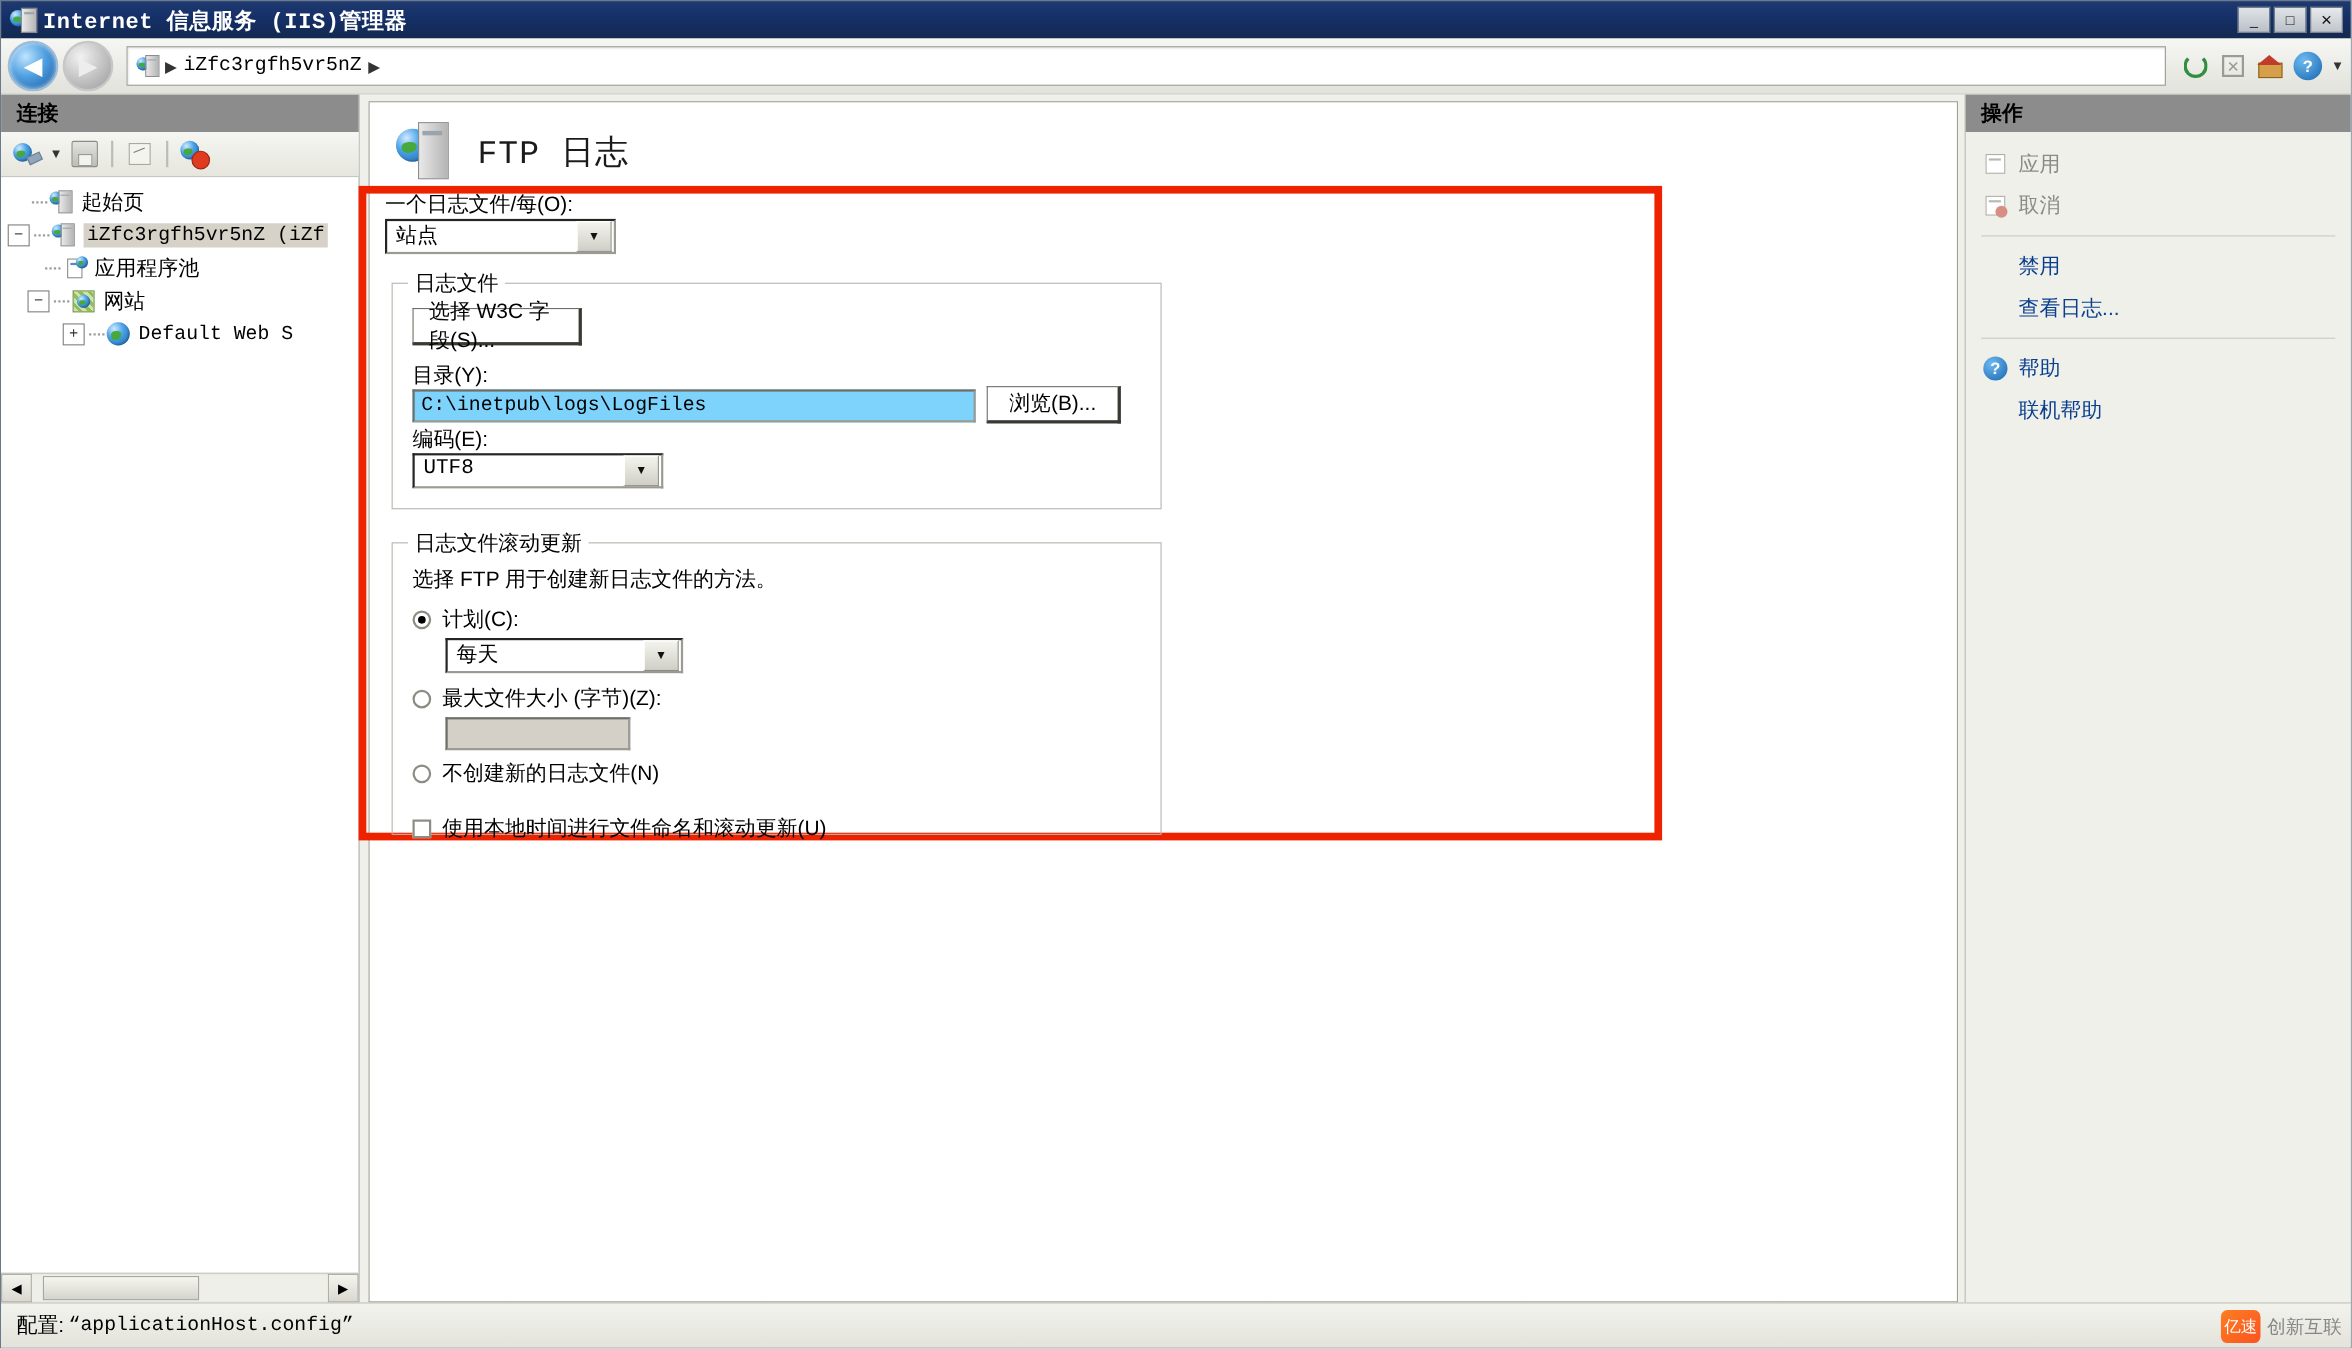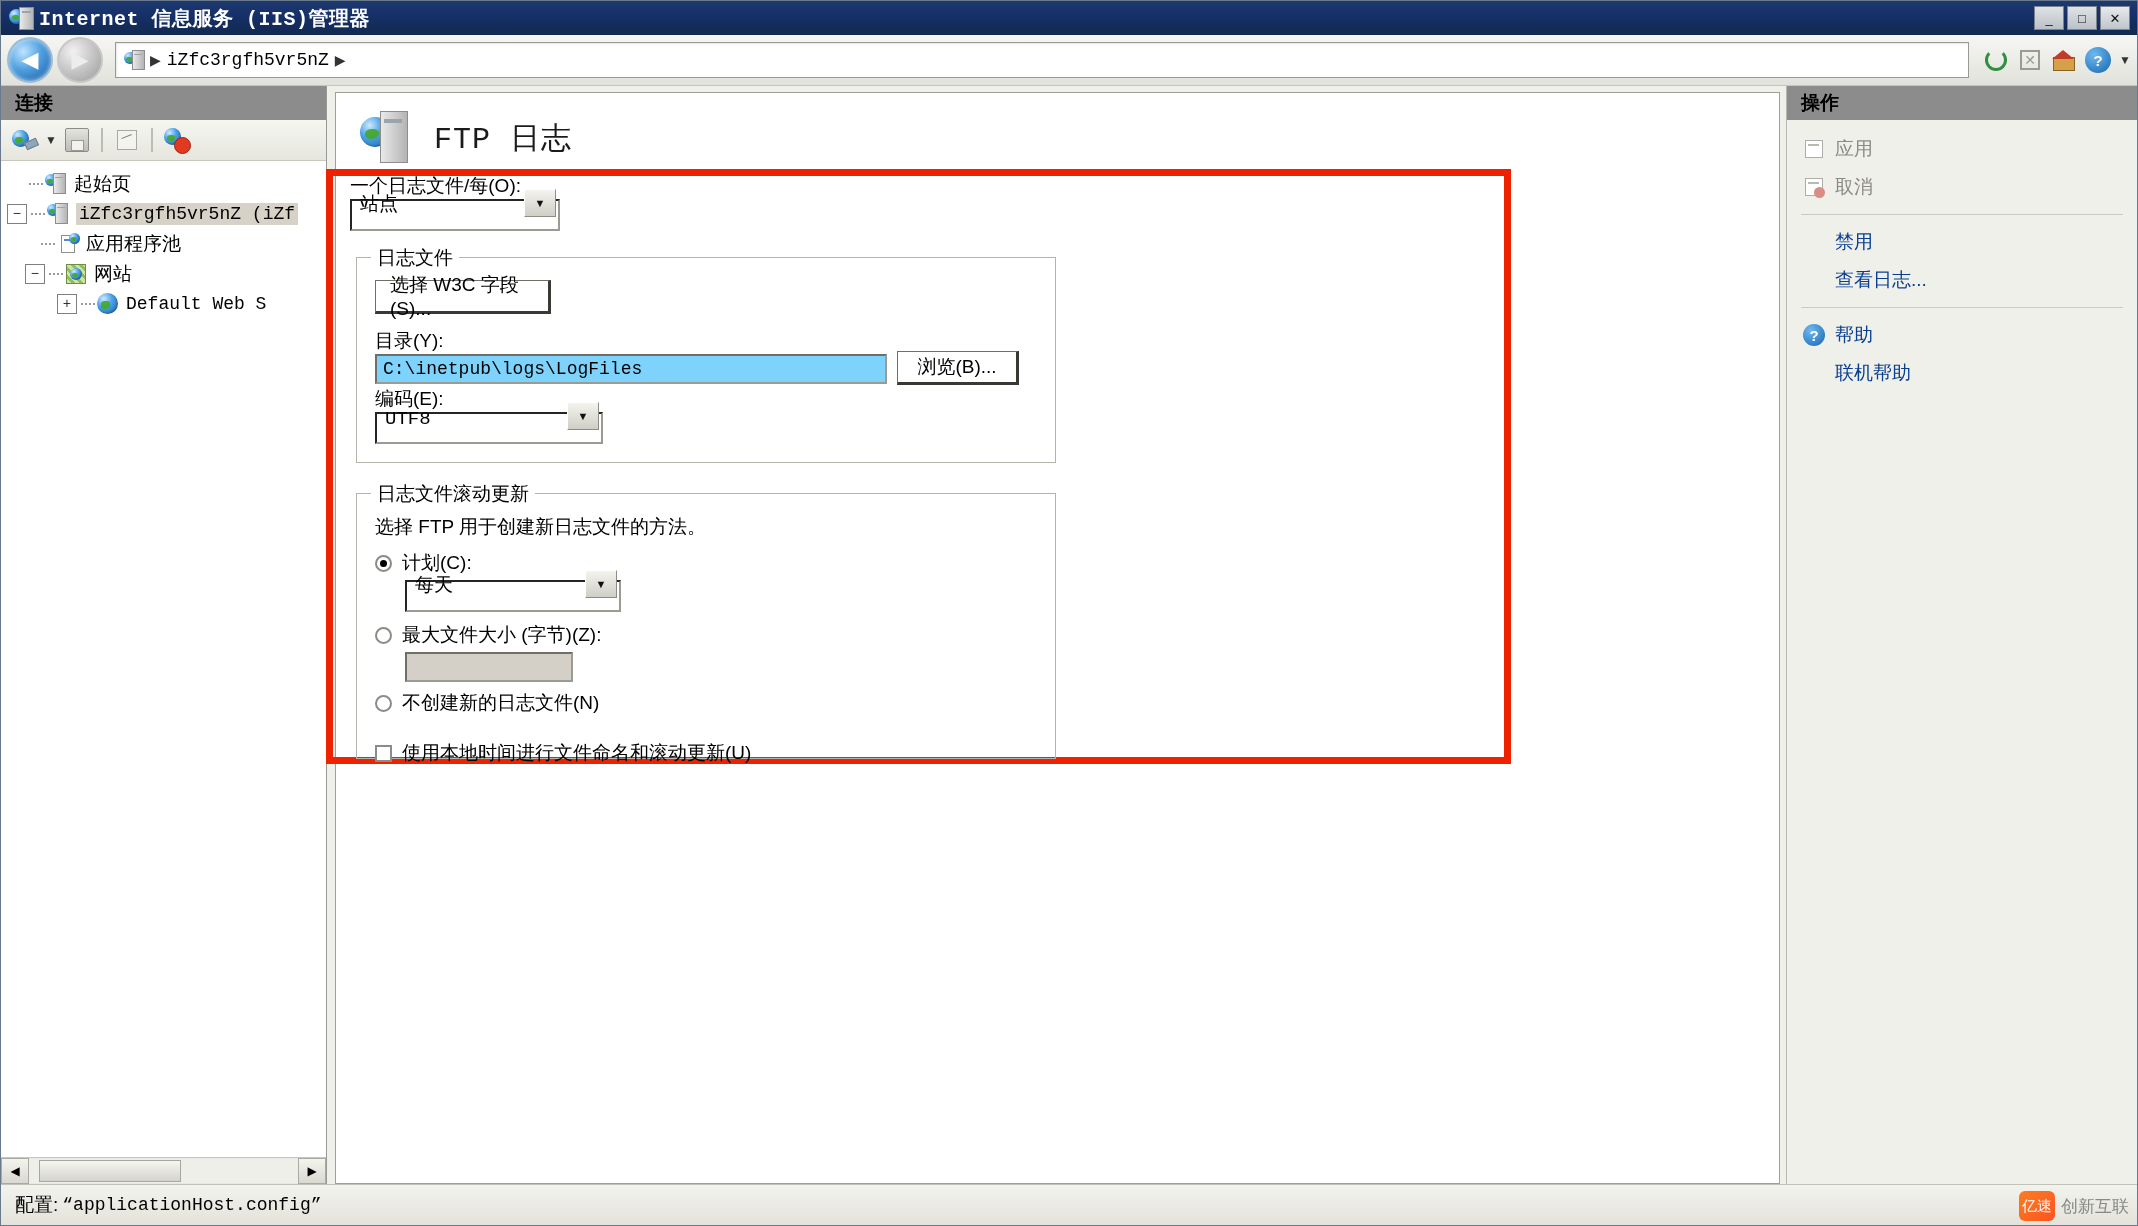--- a/index.html
+++ b/index.html
@@ -108,22 +108,22 @@
   .form{position:relative;flex:1 1 auto;padding:0 0 0 24px;min-height:0;}
 
   .redbox{position:absolute;left:-10px;top:-6px;width:1185px;height:595px;
     border:7px solid #ef2200;box-sizing:border-box;pointer-events:none;}
 
   .lbl{font-size:19px;white-space:nowrap;}
   .lbl-mono{font-family:"Liberation Mono","DejaVu Sans Mono",monospace;font-size:18px;}
 
   .combo{height:32px;background:#fff;border:2px inset #9b9b93;
     border-top-color:#7a7a72;border-left-color:#7a7a72;
-    display:inline-flex;align-items:flex-end;justify-content:space-between;
-    padding:0 0 12px 8px;box-sizing:border-box;}
+    display:inline-flex;align-items:flex-start;justify-content:space-between;
+    padding:0 0 0 8px;box-sizing:border-box;}
   .combo .val{font-size:19px;}
   .combo .arrowbtn{width:30px;height:26px;margin-right:2px;
     background:linear-gradient(to bottom,#f4f4ee,#cfcfc7);border:1px solid #8d8d85;
     border-top-color:#fff;border-left-color:#fff;
     display:flex;align-items:center;justify-content:center;font-size:11px;color:#111;}
 
   .btn{height:34px;background:linear-gradient(to bottom,#f4f4ee,#dedeD6);
     border:1px solid #6f6f67;border-right-width:3px;border-bottom-width:3px;
     border-right-color:#3a3a34;border-bottom-color:#3a3a34;
     display:inline-flex;align-items:center;justify-content:center;padding:0 14px;
@@ -361,21 +361,21 @@
 
           <div style="position:absolute;left:14px;top:-2px;">一个日志文件/每(O):</div>
           <div class="combo" style="position:absolute;left:14px;top:24px;width:210px;">
             <span class="val">站点</span>
             <span class="arrowbtn">▼</span>
           </div>
 
           <div class="fieldset" style="position:absolute;left:20px;top:82px;width:700px;height:206px;">
             <div class="legend">日志文件</div>
 
-            <div class="btn" style="position:absolute;left:18px;top:22px;width:176px;">选择 W3C 字段(S)...</div>
+            <div class="btn" style="position:absolute;left:18px;top:22px;width:154px;">选择 W3C 字段(S)...</div>
 
             <div style="position:absolute;left:18px;top:70px;">目录(Y):</div>
             <div class="textbox" style="position:absolute;left:18px;top:96px;width:512px;">C:\inetpub\logs\LogFiles</div>
             <div class="btn" style="position:absolute;left:540px;top:93px;width:122px;">浏览(B)...</div>
 
             <div style="position:absolute;left:18px;top:128px;">编码(E):</div>
             <div class="combo" style="position:absolute;left:18px;top:154px;width:228px;">
               <span class="val lbl-mono">UTF8</span>
               <span class="arrowbtn">▼</span>
             </div>

